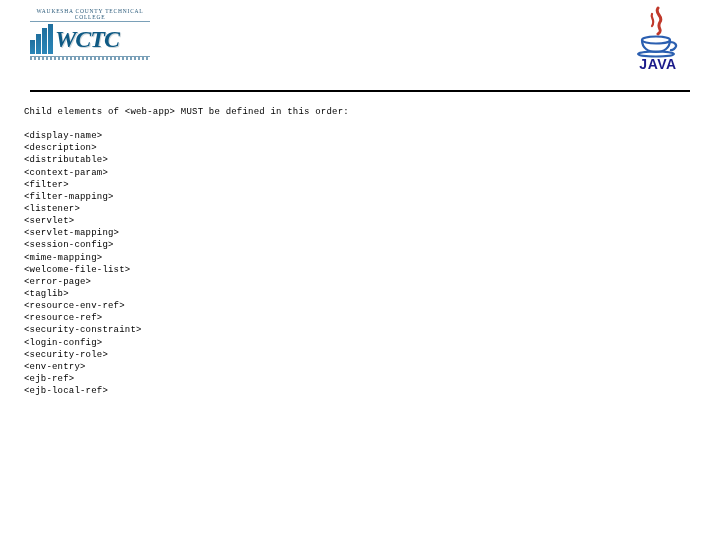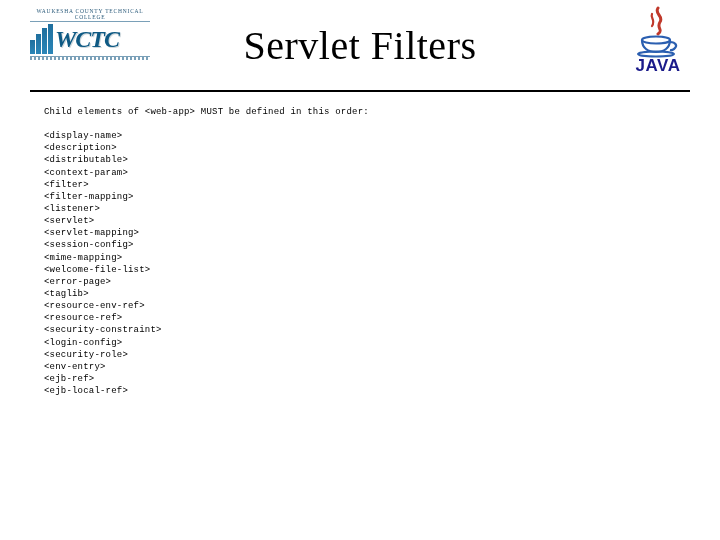--- a/index.html
+++ b/index.html
@@ -90,28 +90,28 @@
     position: absolute;
     right: 0;
     top: 6px;
     width: 64px;
     text-align: center;
   }
   .logo-right svg { display: block; margin: 0 auto; }
   .logo-right .java-label {
     font-family: Arial, Helvetica, sans-serif;
     font-weight: bold;
-    font-size: 17px;
+    font-size: 14px;
     color: #1a1a8a;
     letter-spacing: 0.5px;
     margin-top: -2px;
   }
 
   .body {
-    padding: 14px 36px 0 44px;
+    padding: 14px 36px 0 24px;
     font-family: "Courier New", Courier, monospace;
     font-size: 9px;
     line-height: 1.35;
     letter-spacing: 0.2px;
     color: #000;
   }
   .intro {
     margin-bottom: 12px;
     white-space: pre;
   }
@@ -134,21 +134,20 @@
           <span></span>
             <span></span>
             <span></span>
             <span></span>
         </div>
         <div class="wctc-text">WCTC</div>
       </div>
       <div class="bot-line"></div>
     </div>
 
-    <div class="title">Servlet Filters</div>
 
     <div class="logo-right">
       <svg width="48" height="52" viewBox="0 0 48 52">
         <path d="M24 2 C20 8 30 10 26 16 C22 22 30 24 24 28" stroke="#c0392b" stroke-width="3" fill="none" stroke-linecap="round"></path>
         <path d="M18 8 C16 12 22 14 18 20" stroke="#c0392b" stroke-width="2.2" fill="none" stroke-linecap="round"></path>
         <ellipse cx="22" cy="34" rx="14" ry="3.5" fill="none" stroke="#2b5fb0" stroke-width="2.2"></ellipse>
         <path d="M8 34 C8 42 14 46 22 46 C30 46 36 42 36 34" fill="none" stroke="#2b5fb0" stroke-width="2.2"></path>
         <path d="M36 36 C42 36 44 40 40 43 C38 44.5 36 44 36 44" fill="none" stroke="#2b5fb0" stroke-width="2.2"></path>
         <ellipse cx="22" cy="48" rx="18" ry="2.5" fill="none" stroke="#2b5fb0" stroke-width="2"></ellipse>
       </svg>

